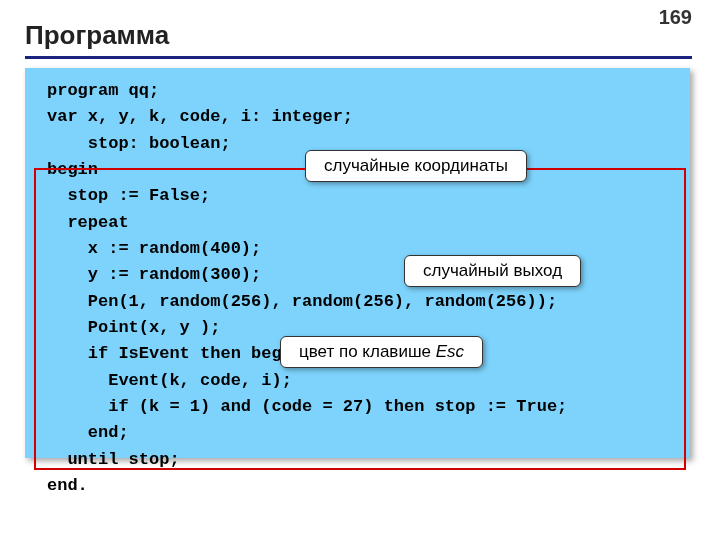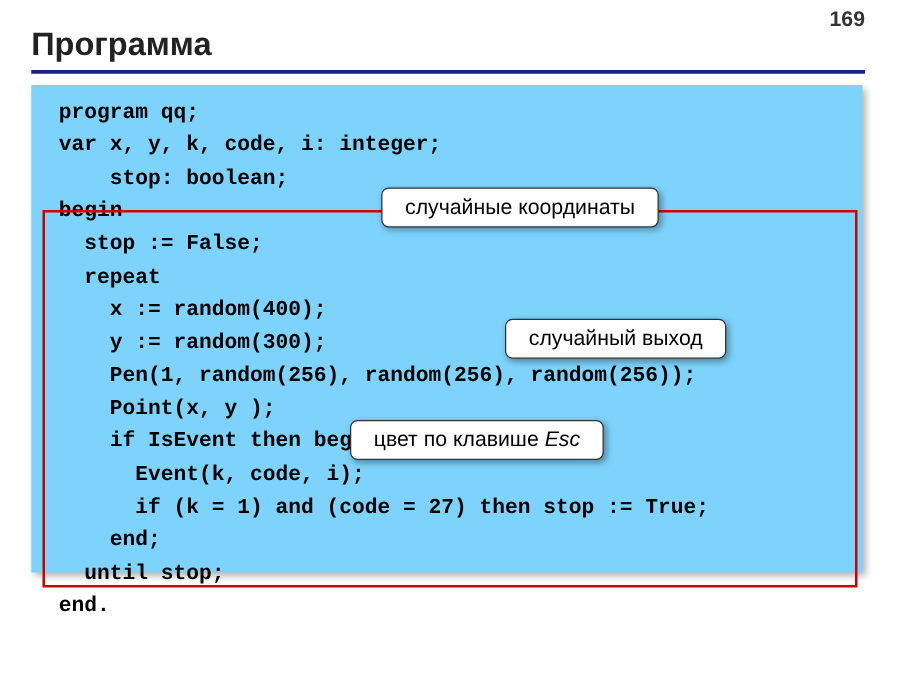--- a/index.html
+++ b/index.html
@@ -9,21 +9,21 @@
     height: 540px;
     background: #ffffff;
     font-family: Arial, sans-serif;
     position: relative;
     overflow: hidden;
   }
   .page-number {
     position: absolute;
     top: 6px;
     right: 28px;
-    font-size: 17px;
+    font-size: 20px;
     font-weight: bold;
     color: #333;
   }
   .title {
     position: absolute;
     top: 20px;
     left: 25px;
     font-size: 26px;
     font-weight: bold;
     color: #222;

